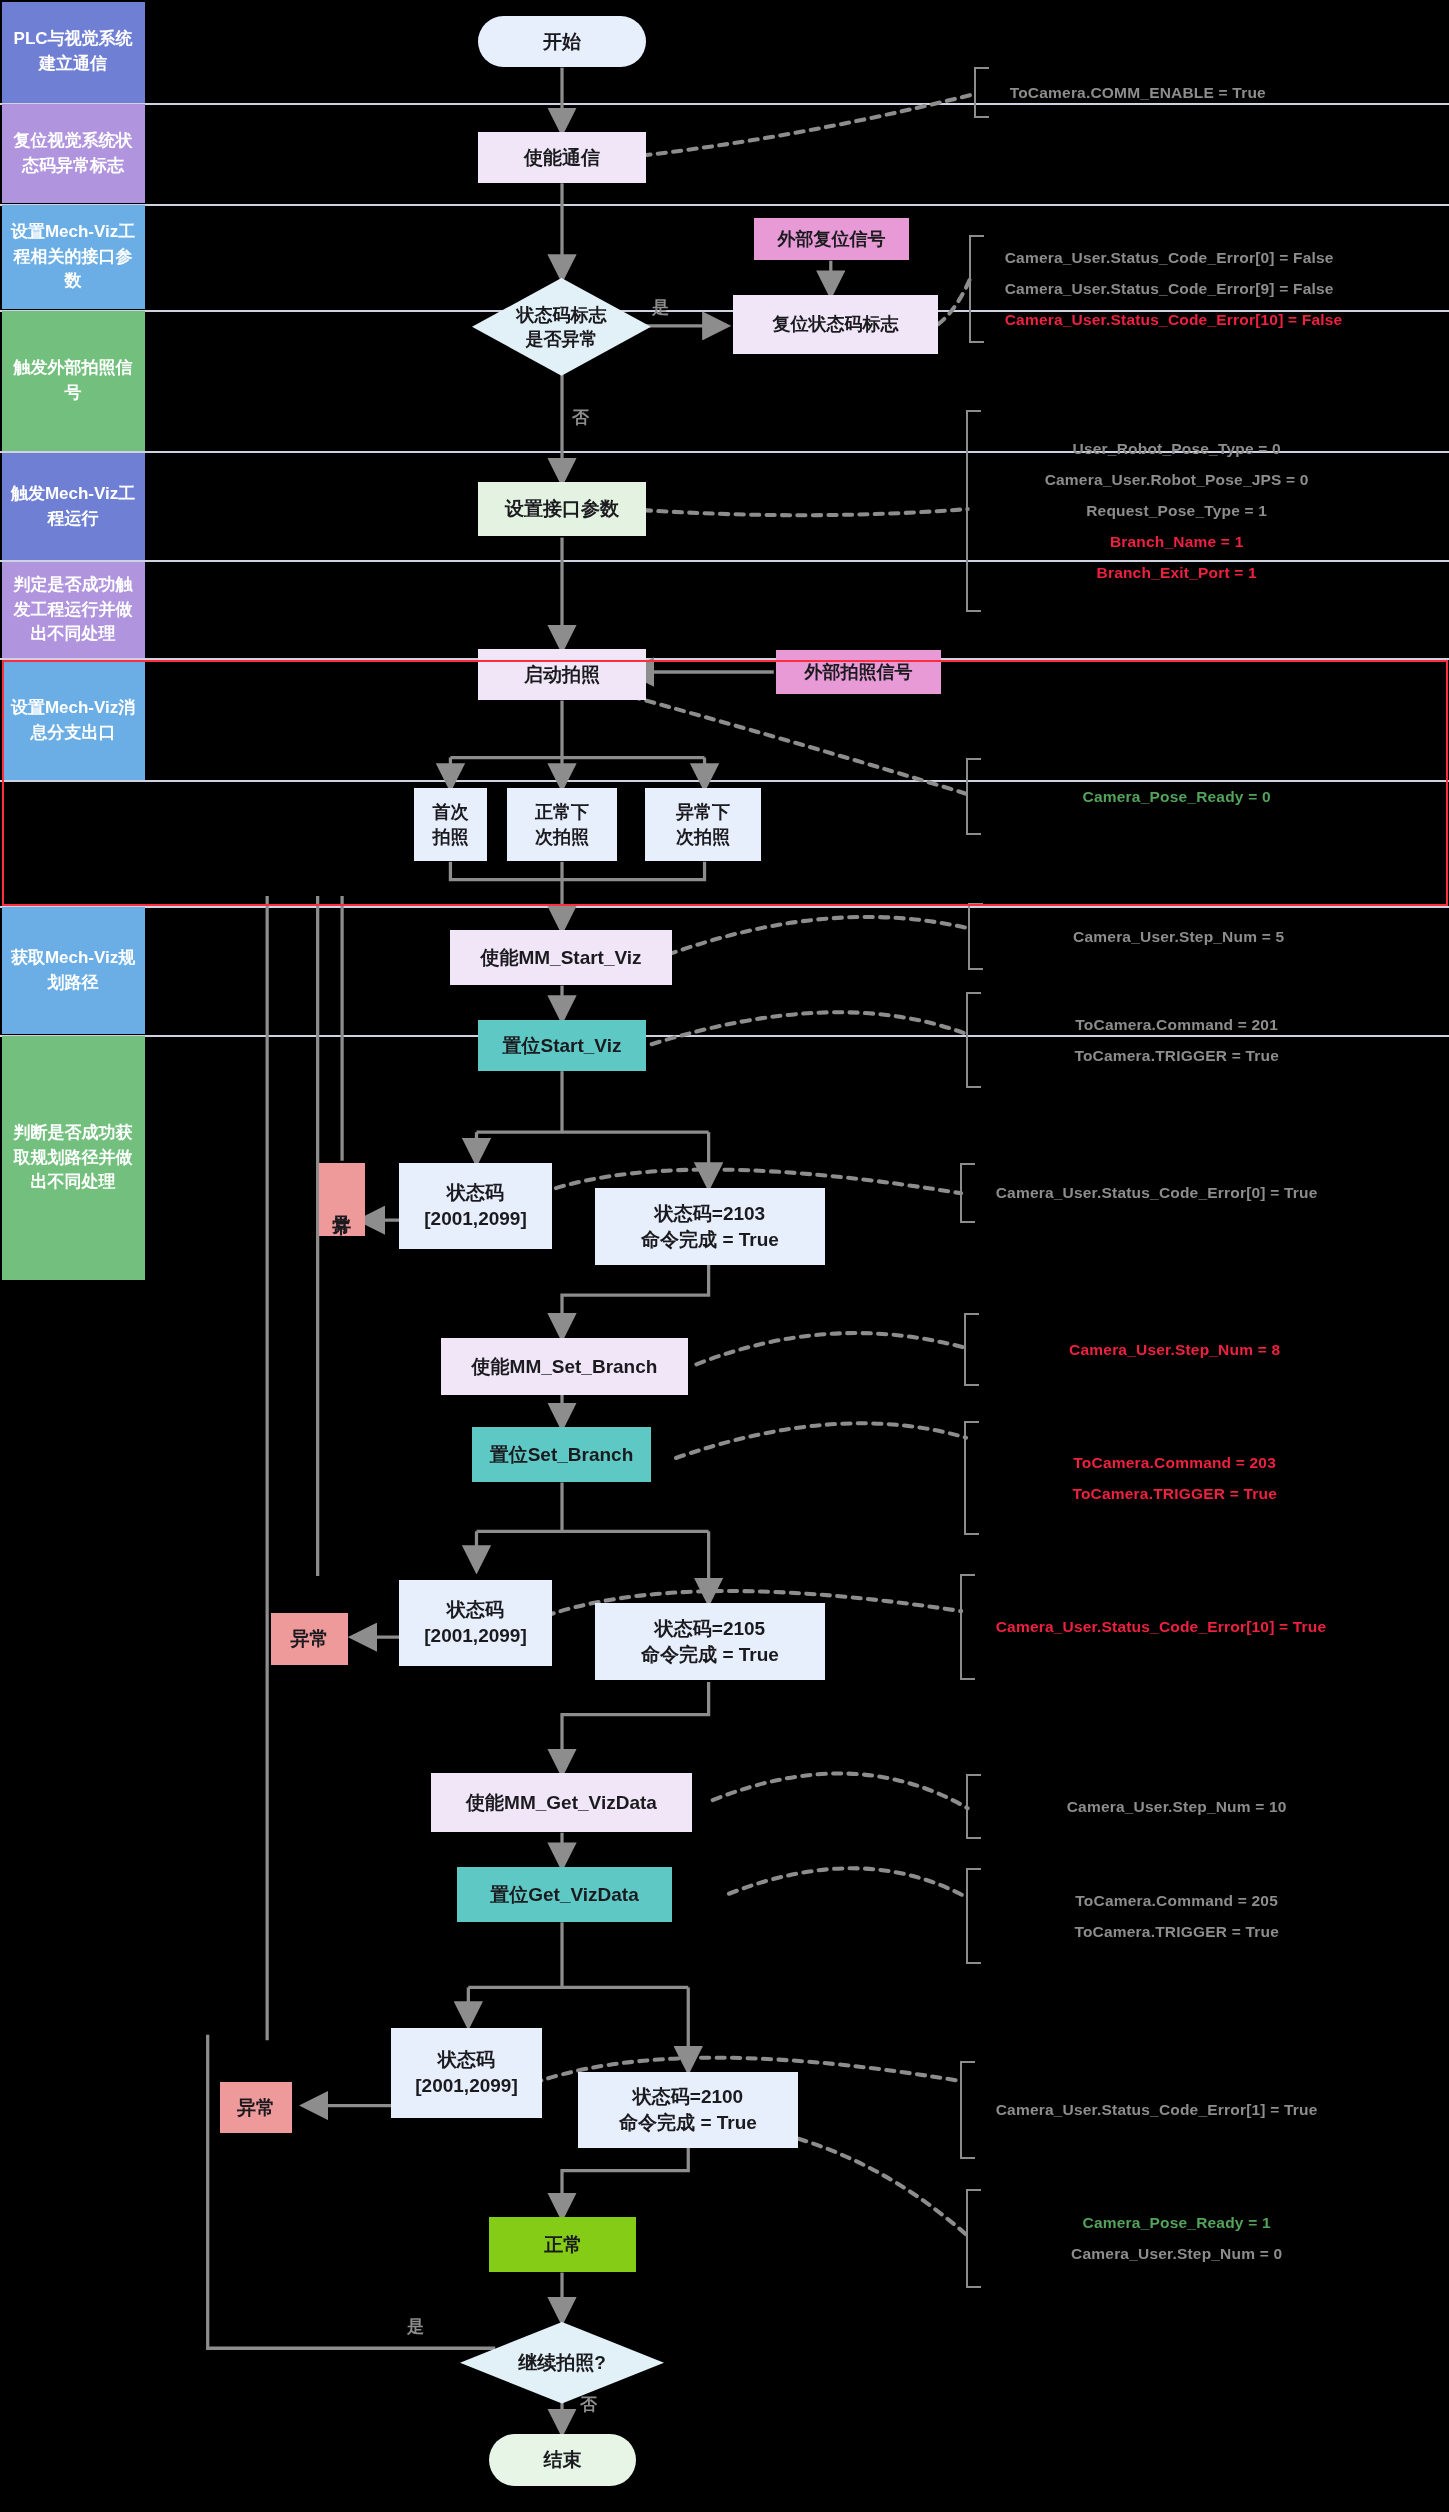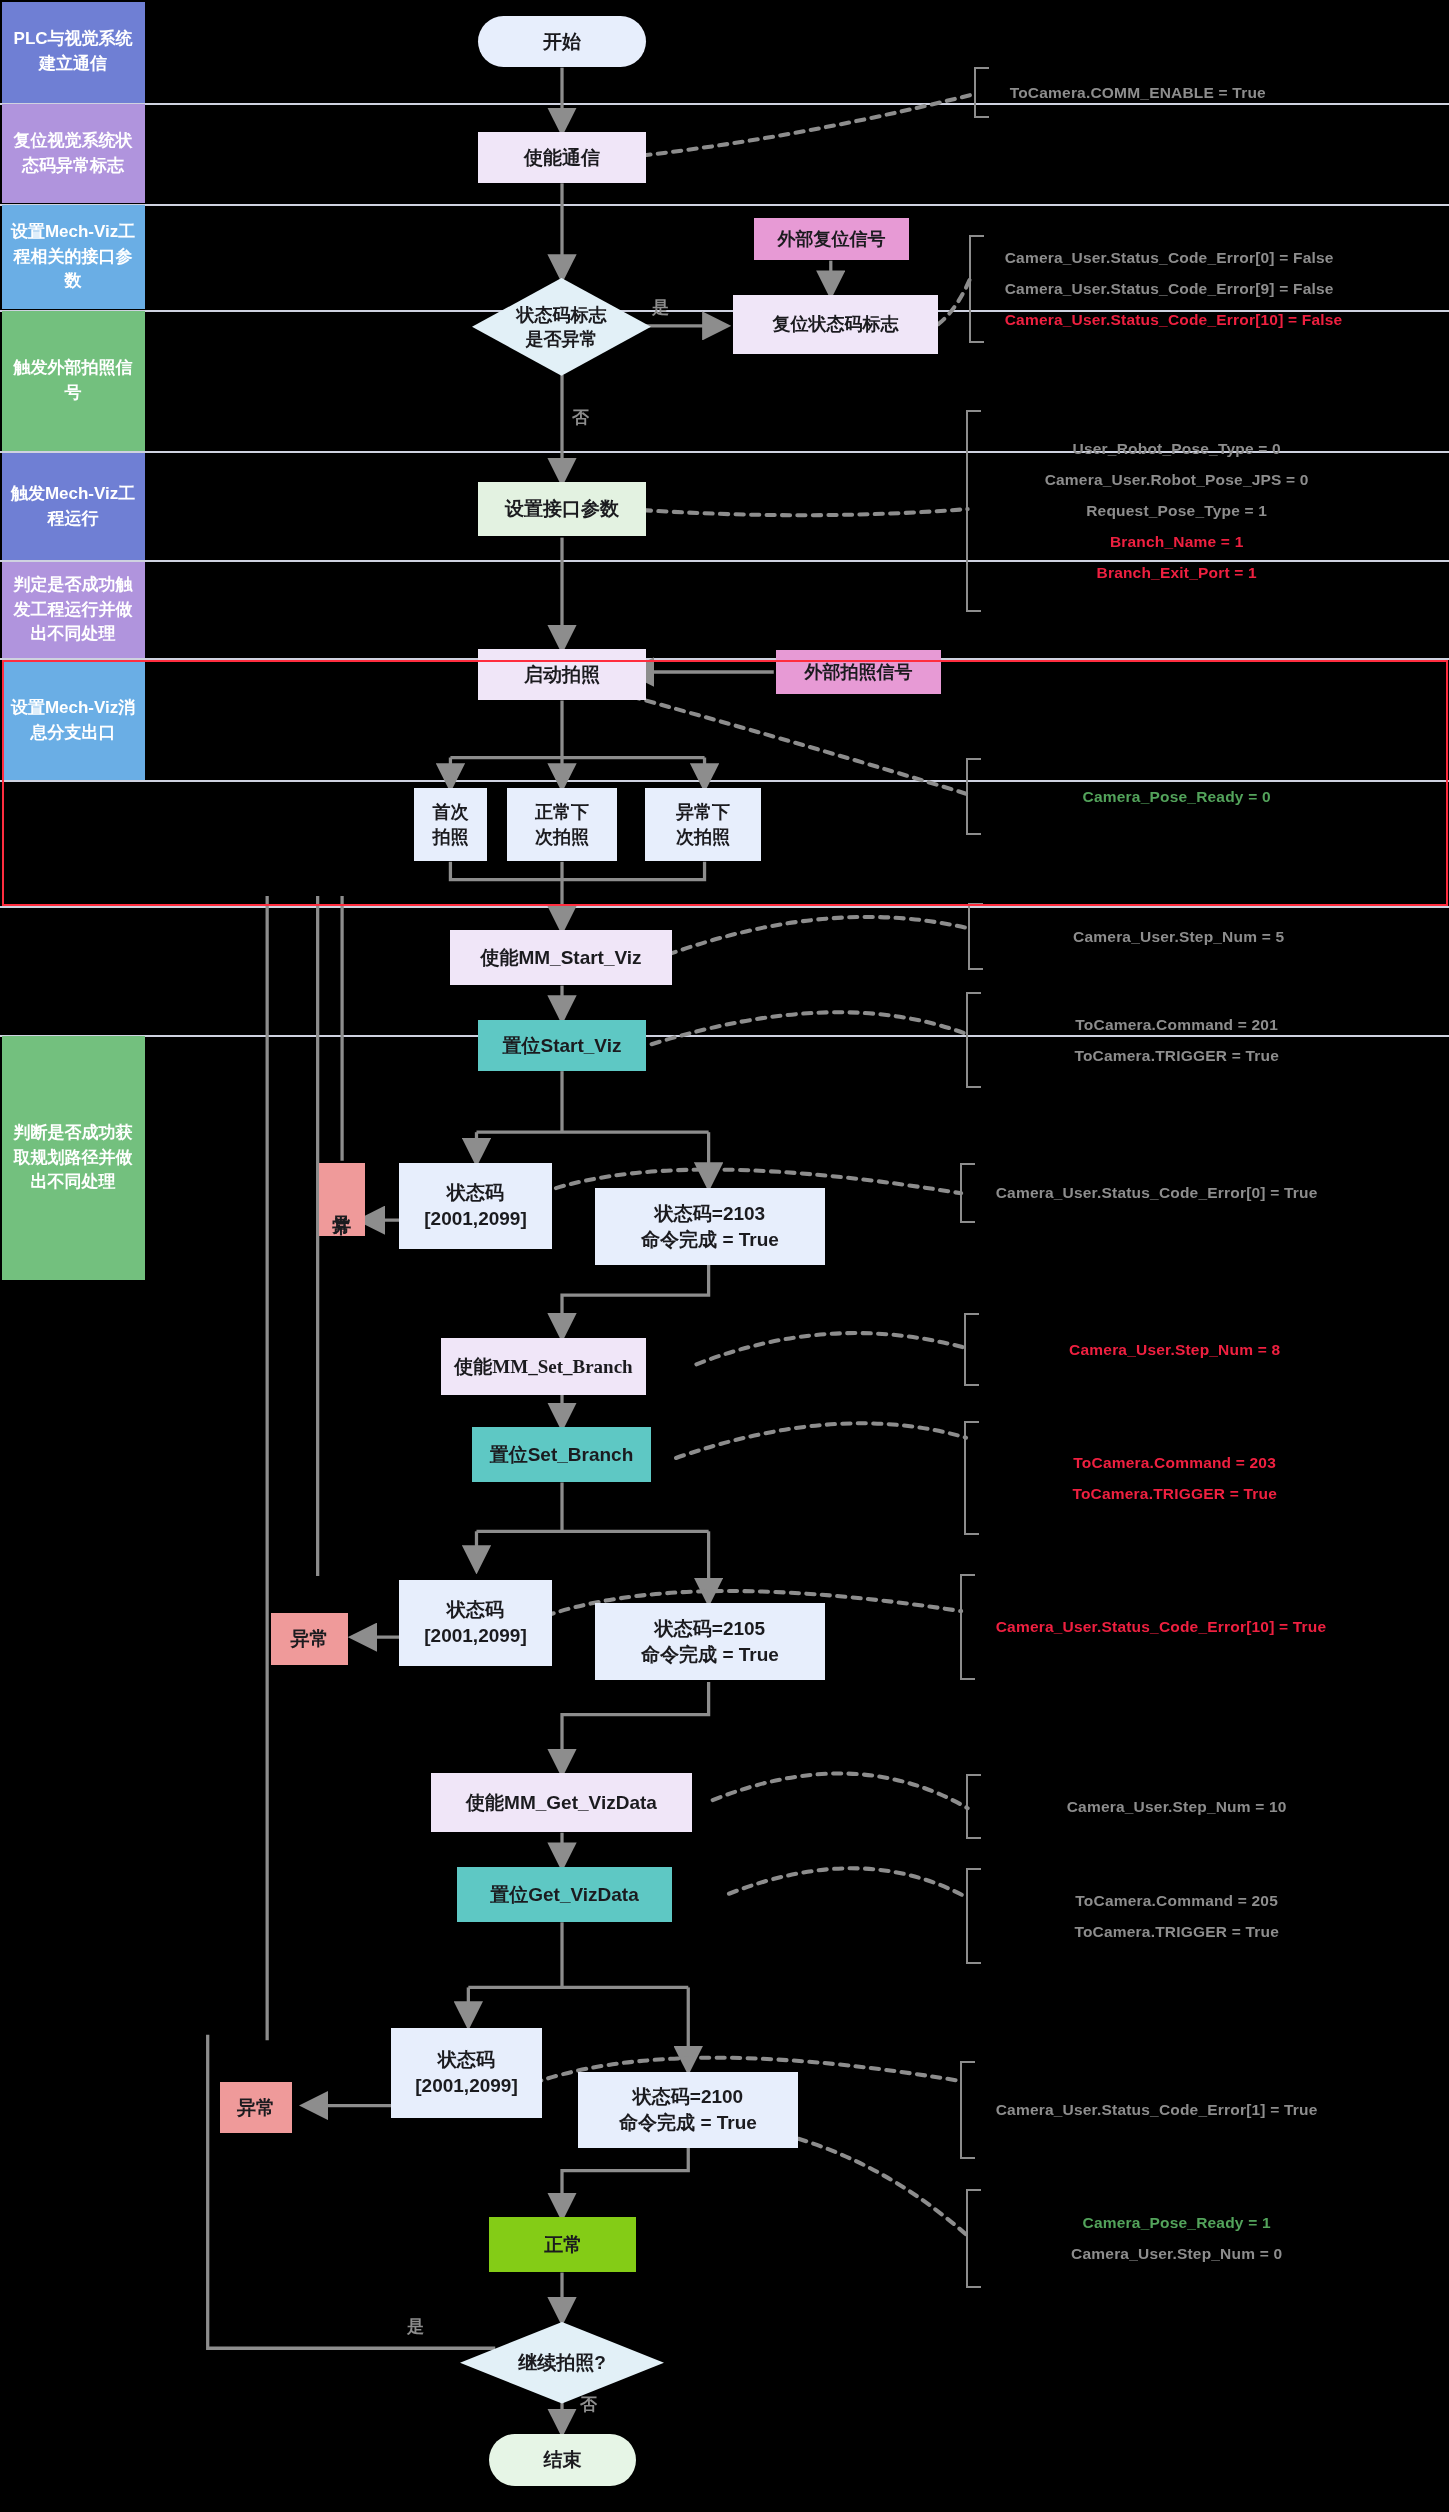--- a/index.html
+++ b/index.html
@@ -65,20 +65,21 @@
   <div class="lane-sep" style="top:560px"></div>
 
   <div class="lane-label" style="top:562px;height:96px;background:#b094dd;">判定是否成功触发工程运行并做出不同处理</div>
   <div class="lane-sep" style="top:658px"></div>
 
   <div class="lane-label" style="top:660px;height:121px;background:#6aaee5;">设置Mech-Viz消息分支出口</div>
   <div class="lane-sep" style="top:780px"></div>
 
   <div class="lane-sep" style="top:906px"></div>
 
+  <div class="lane-label" style="top:907px;height:127px;background:#6aaee5;">获取Mech-Viz规划路径</div>
   <div class="lane-sep" style="top:1035px"></div>
 
   <div class="lane-label" style="top:1036px;height:244px;background:#73c07e;">判断是否成功获取规划路径并做出不同处理</div>
 
   <svg class="wires" viewBox="0 0 1779 3084">
     <defs>
       <marker id="ah" markerWidth="9" markerHeight="9" refX="7" refY="4.5" orient="auto">
         <path d="M0,0 L9,4.5 L0,9 z" fill="#8d8d8d"></path>
       </marker>
     </defs>
@@ -205,21 +206,21 @@
   <div class="node n-teal" style="left:478px;top:1020px;width:168px;height:51px;">置位Start_Viz</div>
 
   <div class="node n-red" style="left:319px;top:1163px;width:46px;height:73px;">
     <span class="vert">异常</span>
   </div>
   <div class="node n-blue" style="left:399px;top:1163px;width:153px;height:86px;white-space:pre-line;">状态码
 [2001,2099]</div>
   <div class="node n-blue" style="left:595px;top:1188px;width:230px;height:77px;white-space:pre-line;">状态码=2103
 命令完成 = True</div>
 
-  <div class="node n-lav" style="left:441px;top:1338px;width:205px;height:57px;font-family:Liberation Serif, serif;">使能MM_Set_Branch</div>
+  <div class="node n-lav" style="left:441px;top:1338px;width:247px;height:57px;">使能MM_Set_Branch</div>
   <div class="node n-teal" style="left:472px;top:1427px;width:179px;height:55px;">置位Set_Branch</div>
 
   <div class="node n-red" style="left:271px;top:1613px;width:77px;height:52px;">异常</div>
   <div class="node n-blue" style="left:399px;top:1580px;width:153px;height:86px;white-space:pre-line;">状态码
 [2001,2099]</div>
   <div class="node n-blue" style="left:595px;top:1603px;width:230px;height:77px;white-space:pre-line;">状态码=2105
 命令完成 = True</div>
 
   <div class="node n-lav" style="left:431px;top:1773px;width:261px;height:59px;">使能MM_Get_VizData</div>
   <div class="node n-teal" style="left:457px;top:1867px;width:215px;height:55px;">置位Get_VizData</div>

